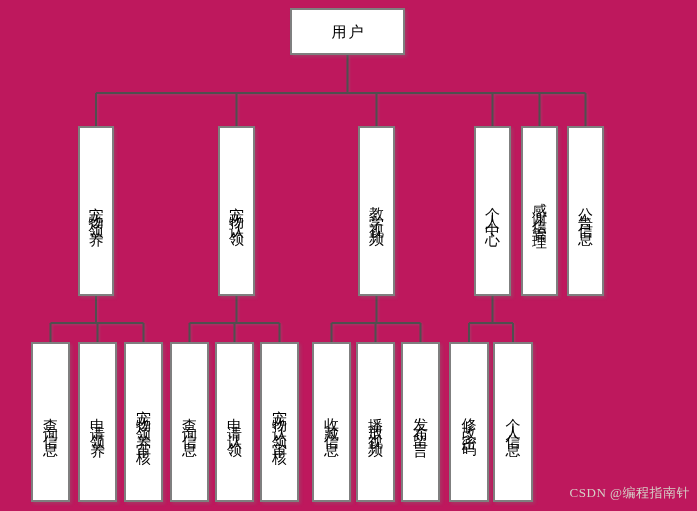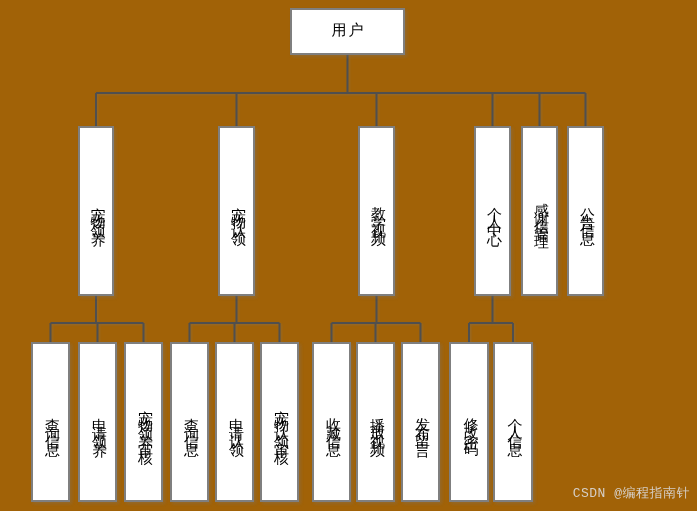--- a/index.html
+++ b/index.html
@@ -1,21 +1,21 @@
 <!DOCTYPE html>
 <html><head>
 <meta charset="utf-8">
 <style>
   html, body { margin: 0; padding: 0; background: #ffffff; }
   #canvas {
     position: relative;
     width: 697px;
     height: 511px;
-    background: #a16207;
-    font-family: Liberation Mono, monospace;
+    background: #be185d;
+    font-family: Liberation Serif, serif;
     overflow: hidden;
   }
   #wires {
     position: absolute;
     left: 0; top: 0;
     width: 697px; height: 511px;
     filter: drop-shadow(1px 1px 1px rgba(120,120,120,0.35));
   }
   .box {
     position: absolute;

